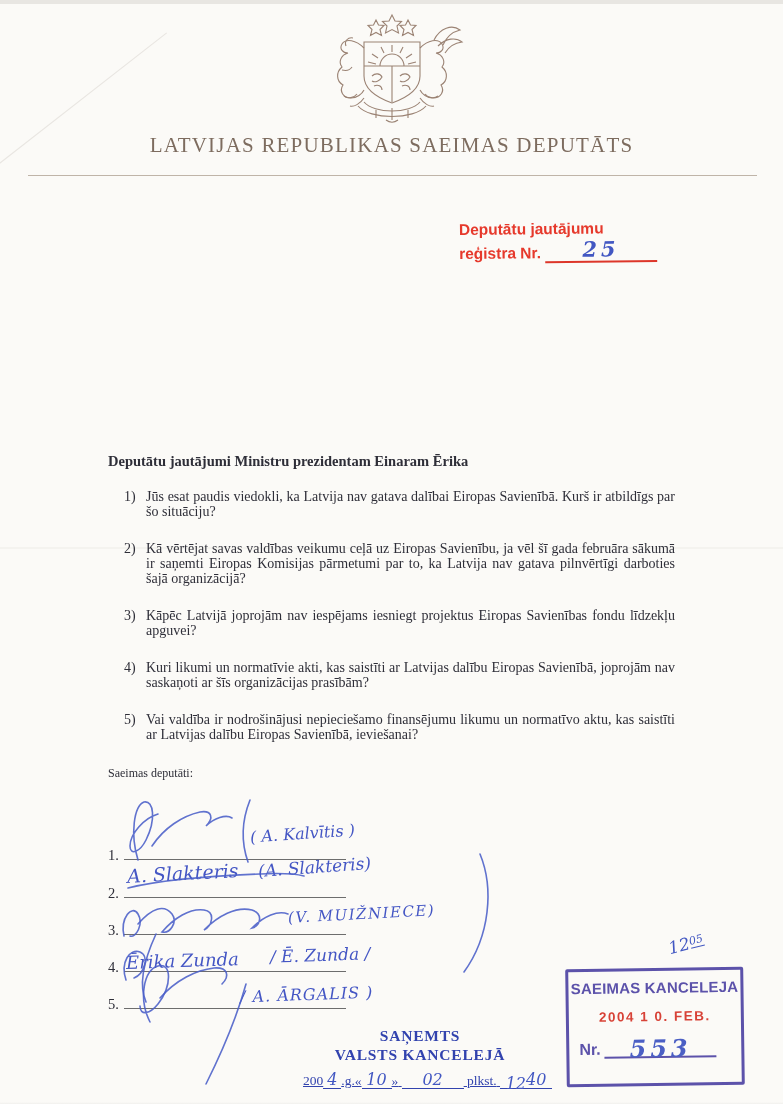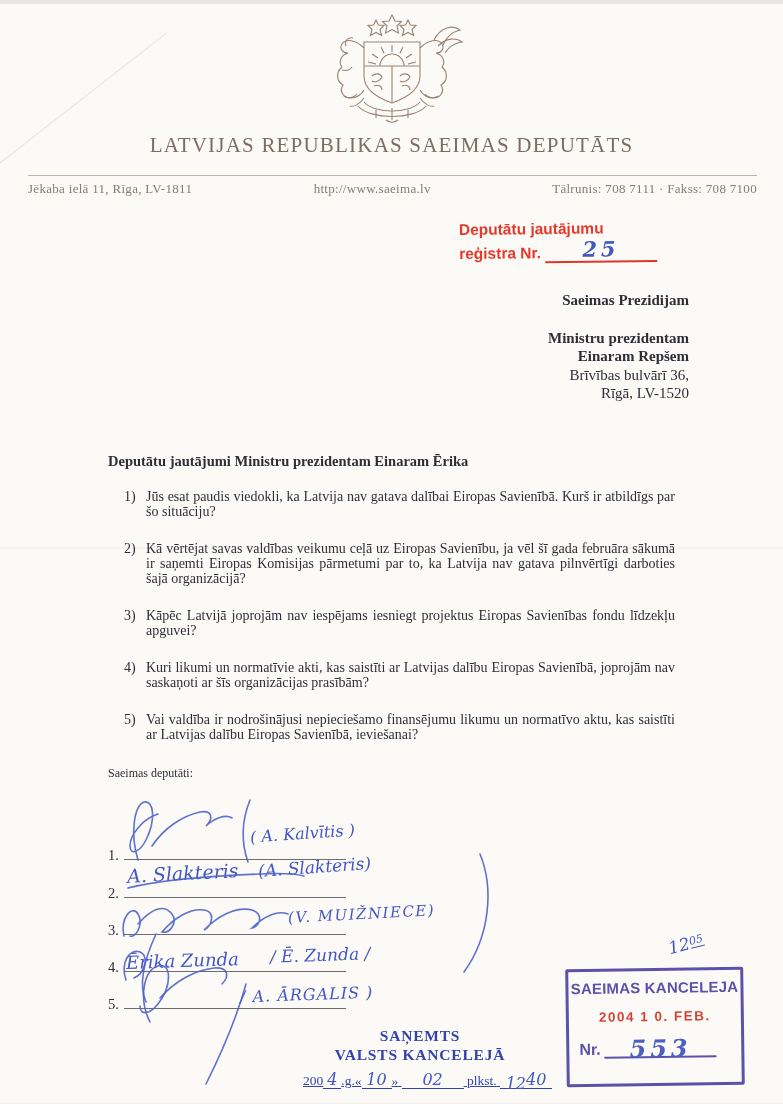--- a/index.html
+++ b/index.html
@@ -131,41 +131,29 @@
     <g>
       <path d="M46,90 c10,12 46,12 56,0"></path>
       <path d="M40,94 c12,14 56,14 68,0"></path>
       <path d="M58,98 v8 M90,98 v8 M74,96 v12"></path>
       <path d="M68,108 c4,3 8,3 12,0"></path>
     </g>
   </svg>
 
   <div class="doc-title">LATVIJAS REPUBLIKAS SAEIMAS DEPUTĀTS</div>
   <div class="head-rule"></div>
-  <div class="info-row">
-    <span>Jēkaba ielā 11, Rīga, LV-1811</span>
-    <span>http://www.saeima.lv</span>
-    <span>Tālrunis: 708 7111 · Fakss: 708 7100</span>
-  </div>
 
 
   <div class="reg-stamp">
     <div>Deputātu jautājumu</div>
     <div class="reg-line2">
       <span>reģistra Nr.</span><span class="reg-slot"><span class="hw">25</span></span>
     </div>
   </div>
 
-  <div class="addr">
-    <div class="b">Saeimas Prezidijam</div>
-    <div class="b gap">Ministru prezidentam</div>
-    <div class="b">Einaram Repšem</div>
-    <div>Brīvības bulvārī 36,</div>
-    <div>Rīgā, LV-1520</div>
-  </div>
 
   <div class="subject">Deputātu jautājumi Ministru prezidentam Einaram Ērika</div>
 
   <div class="questions">
     <div class="q">
       <span class="q-num">1)</span>
       <span class="q-text">Jūs esat paudis viedokli, ka Latvija nav gatava dalībai Eiropas Savienībā. Kurš ir atbildīgs par šo situāciju?</span>
     </div>
     <div class="q">
       <span class="q-num">2)</span>

